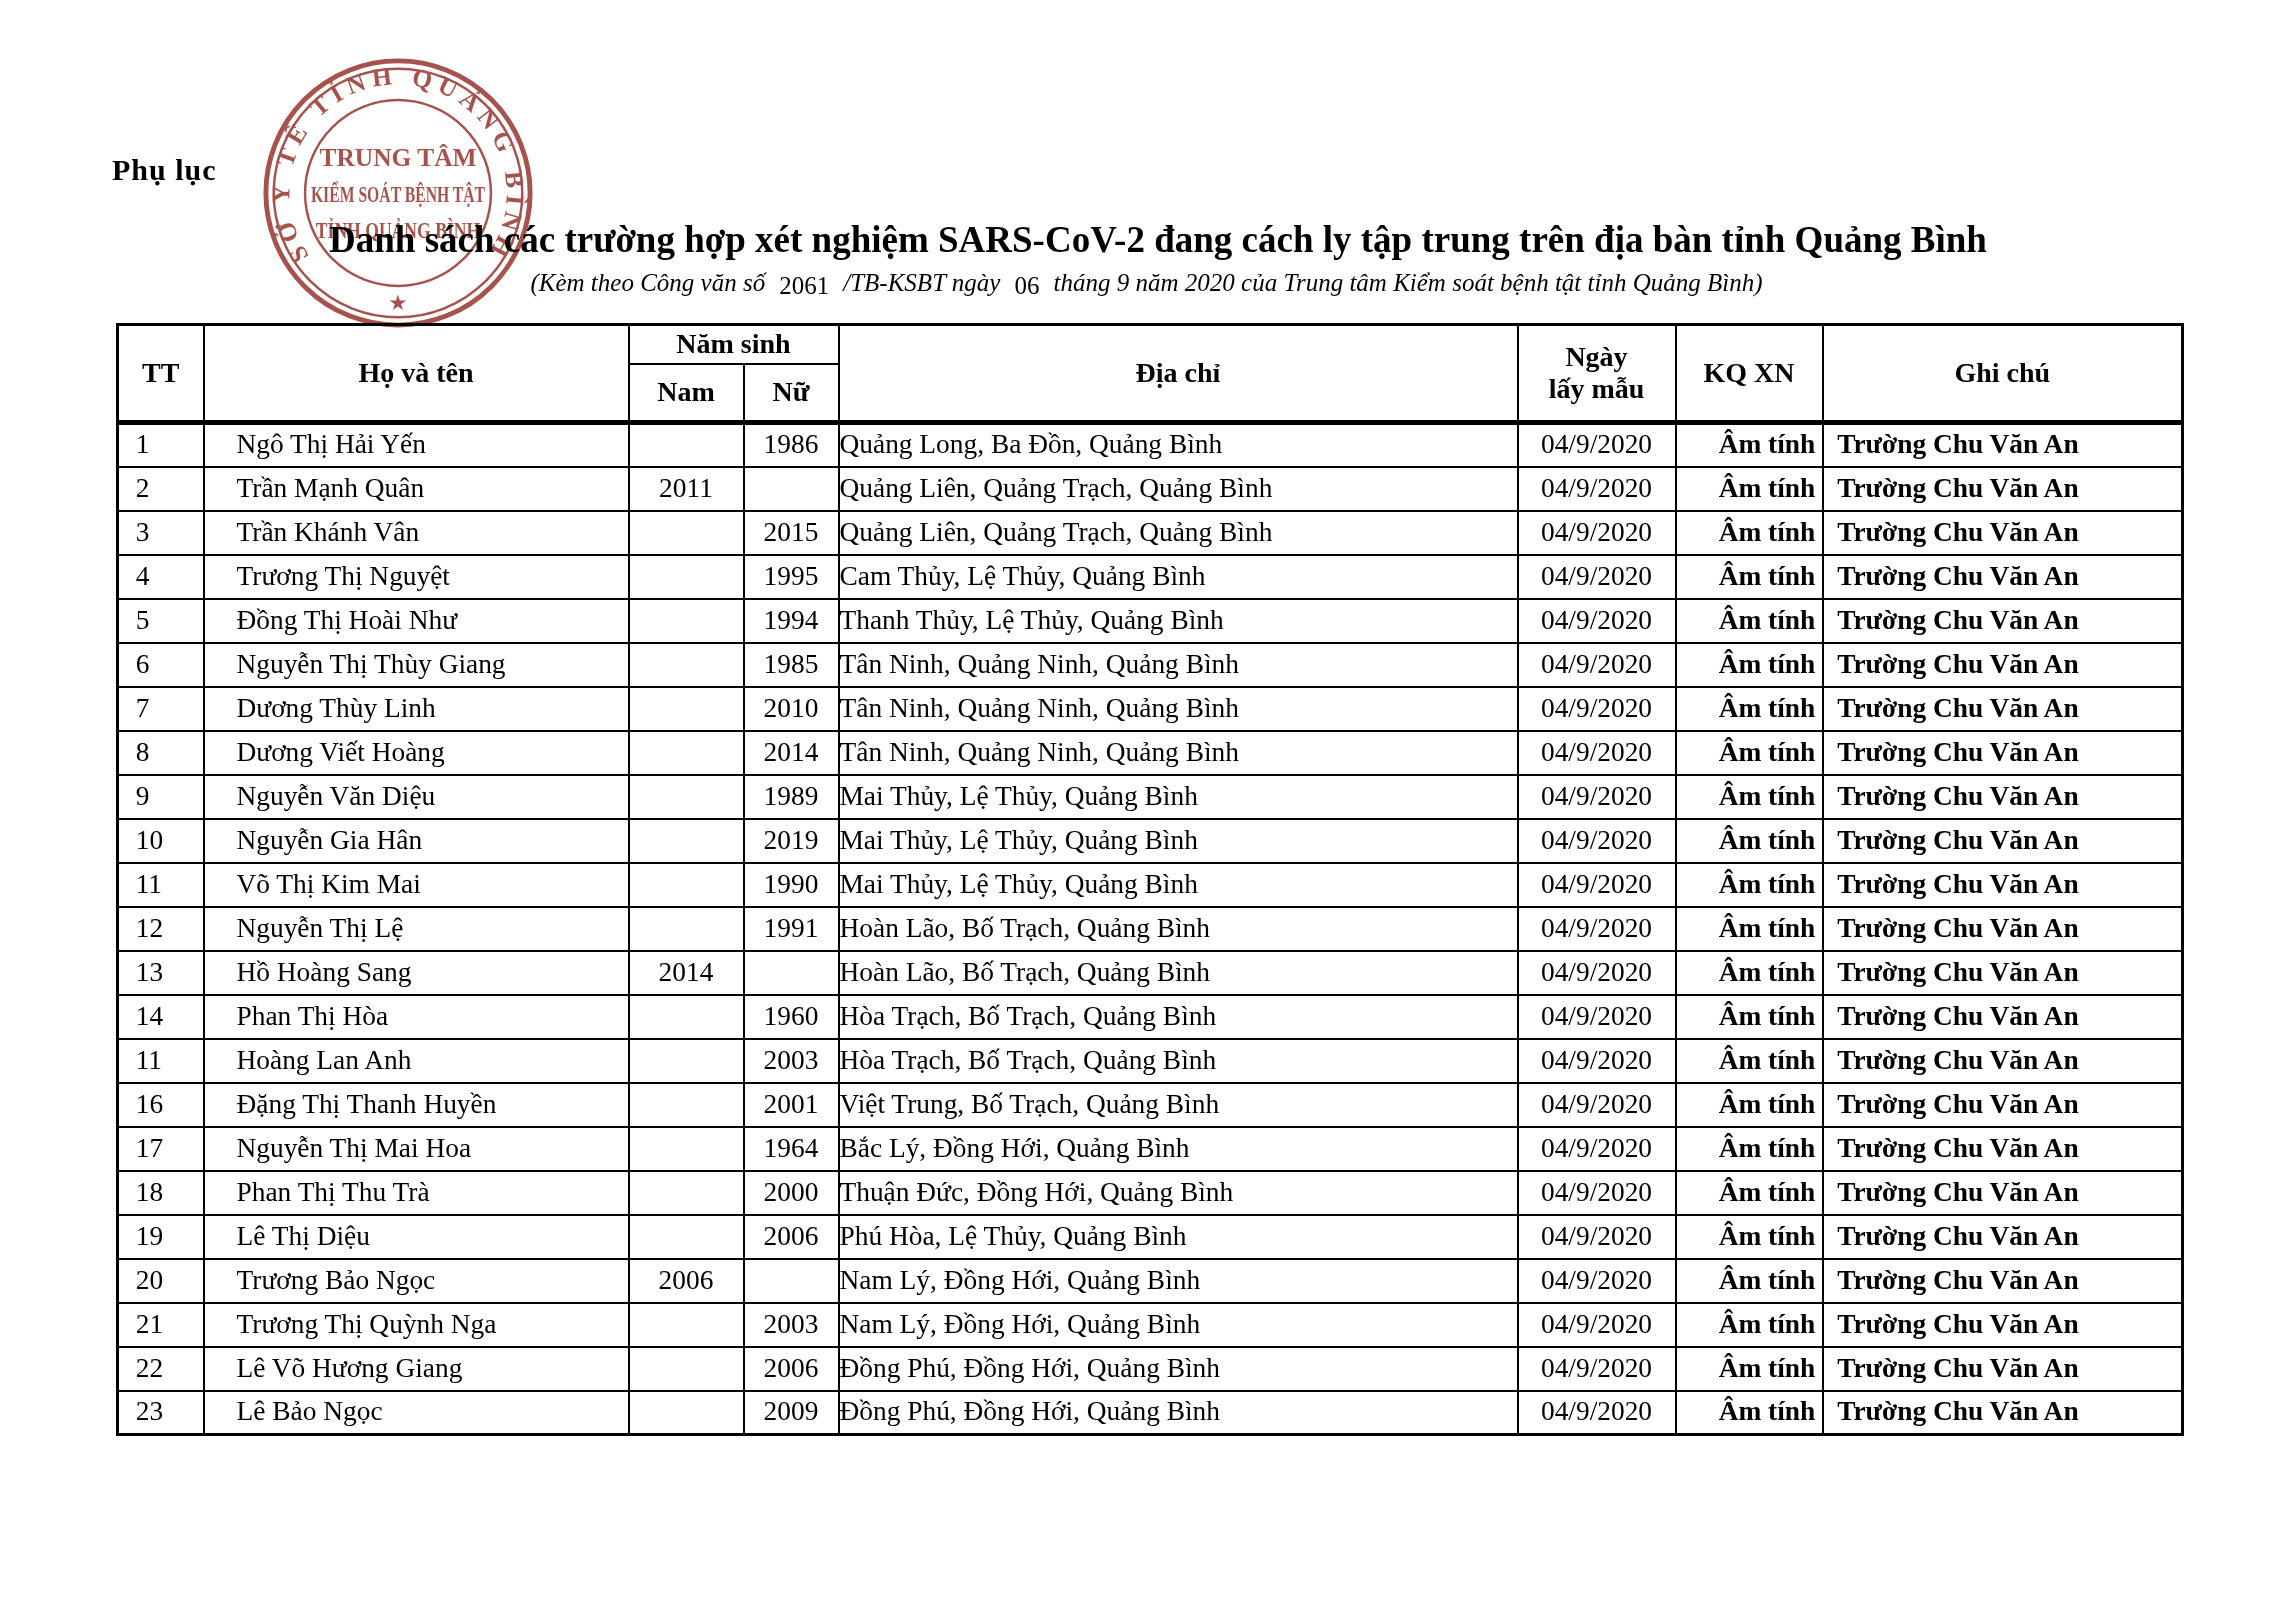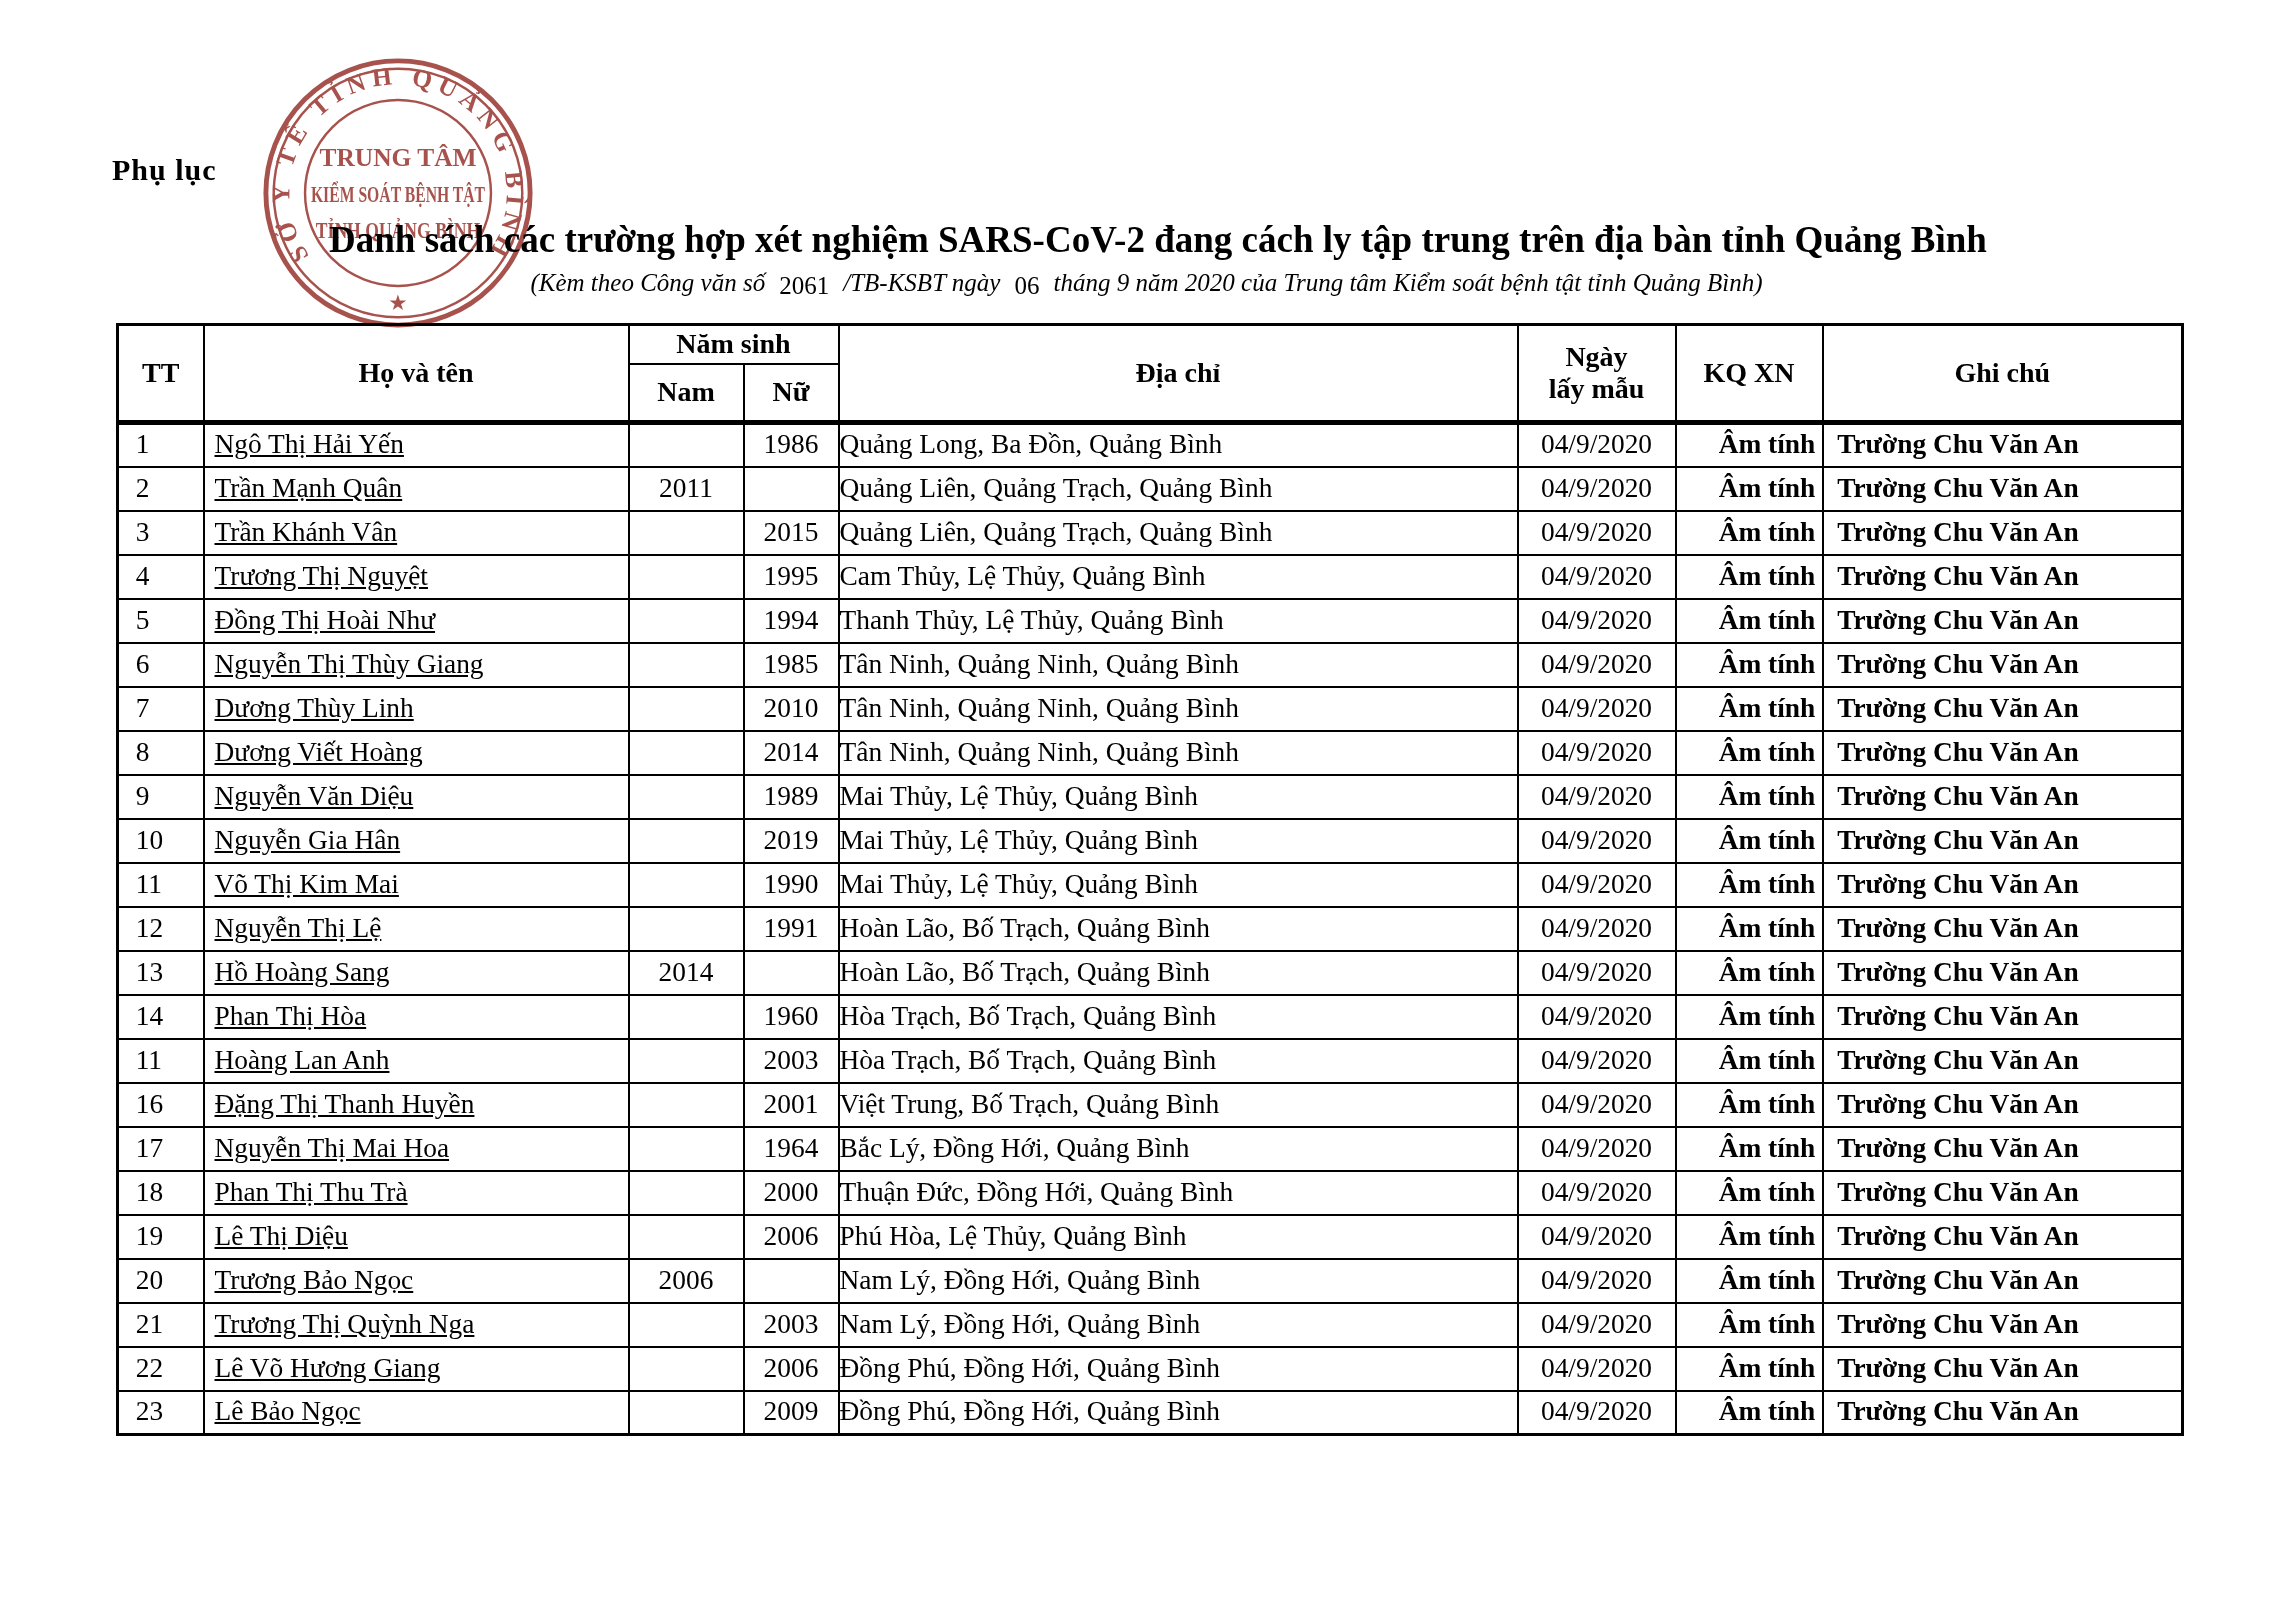--- a/index.html
+++ b/index.html
@@ -42,21 +42,21 @@
     font-size:27.4px; padding:0; overflow:hidden; white-space:nowrap;
     line-height:1.15;
   }
   .case-table thead { border-bottom:5.9px solid #000; }
   .case-table thead th { font-weight:bold; text-align:center; font-size:28px; }
   tr.head-row-1 { height:39px; }
   tr.head-row-2 { height:59px; }
   .case-table tbody tr { height:44px; }
 
   td.c-tt   { padding-left:16.7px; }
-  td.c-name { padding-left:10px;text-decoration:underline; }
+  td.c-name { padding-left:32px; }
   td.c-male, td.c-female, td.c-date { text-align:center; }
   td.c-result { text-align:center; font-weight:bold;padding-left:36px; }
   td.c-note { padding-left:13.7px;font-weight:bold; }
 
   .two-line span { display:block; }
 </style>
 </head>
 <body>
 
 <div class="page">

